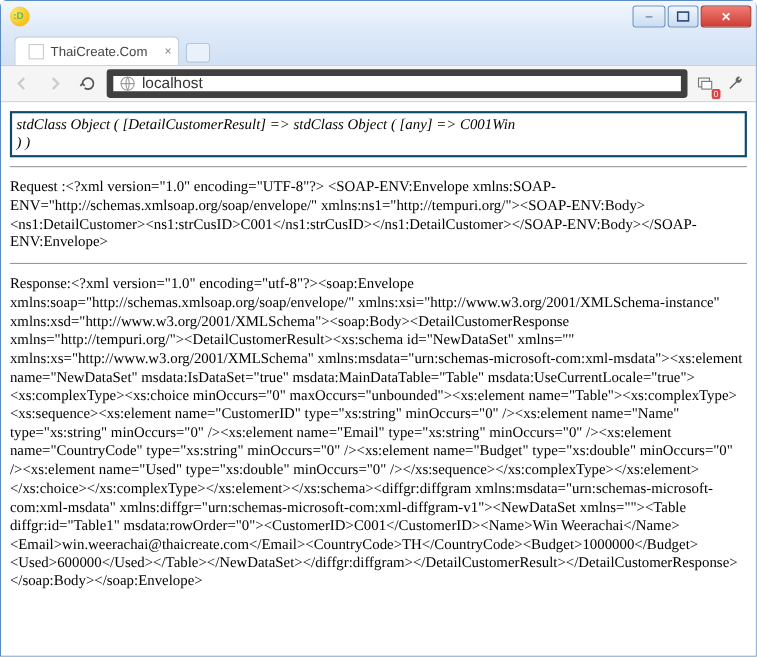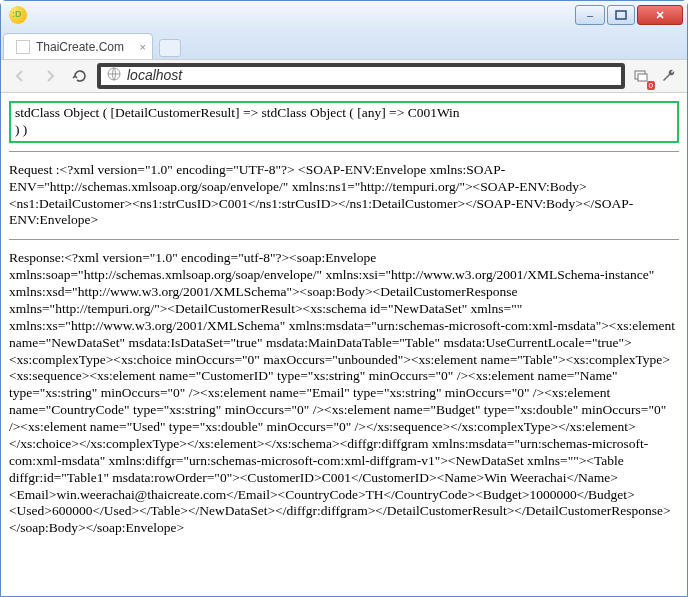--- a/index.html
+++ b/index.html
@@ -56,21 +56,21 @@
   background: linear-gradient(#f07b75, #cf3e33);
   border-color: #a52f27;
   color: #fff;
   font-weight: bold;
 }
 .winbtn svg { width: 12px; height: 12px; }
 .tabs {
   height: 30px;
   display: flex;
   align-items: flex-end;
-  padding-left: 2px;
+  padding-left: 12px;
   background: linear-gradient(#dde9f8, #d1e1f4);
   text-align: right;
 }
 .tab {
   height: 26px;
   padding: 0 28px 0 12px;
   background: #fff;
   border: 1px solid #b5c7dd;
   border-bottom: none;
   border-radius: 5px 5px 0 0;
@@ -105,27 +105,26 @@
   width: 26px; height: 26px;
   display: flex; align-items: center; justify-content: center;
   color: #888;
   border-radius: 3px;
 }
 .navbtn.dis { color: #ccc; }
 .navbtn svg { width: 16px; height: 16px; }
 .omni {
   flex: 1;
   height: 26px;
-  border: 4px solid #404040;
+  border: 6px solid #404040;
   border-radius: 3px;
   background: #fff;
-  display: flex; align-items: flex-start;
+  display: flex; align-items: flex-end;
   padding: 0 6px;
   font-size: 14px;
-  font-style: italic;
 }
 .omni .globe { width: 14px; height: 14px; margin-right: 6px; color: #888; }
 .omni .host { color: #333; }
 .omni .path { color: #999; }
 .ricon {
   width: 24px; height: 24px;
   display: flex; align-items: center; justify-content: center;
   color: #666;
   position: relative;
 }
@@ -139,23 +138,24 @@
   flex: 1;
   background: #fff;
   padding: 8px;
   font-family: "Times New Roman", serif;
   font-size: 13.5px;
   color: #000;
   overflow: auto;
   line-height: 1.25;
 }
 .redbox {
-  border: 2px solid #22c55e;
+  border: 2px solid #0c4a6e;
   padding: 2px 4px;
   margin-bottom: 8px;
+  font-style: italic;
 }
 hr { border: none; border-top: 1px solid #999; margin: 6px 0 10px; }
 .block { word-wrap: break-word; margin-bottom: 10px; }
 </style>
 </head>
 <body>
 
 <div class="window">
 
   <div class="titlebar">

